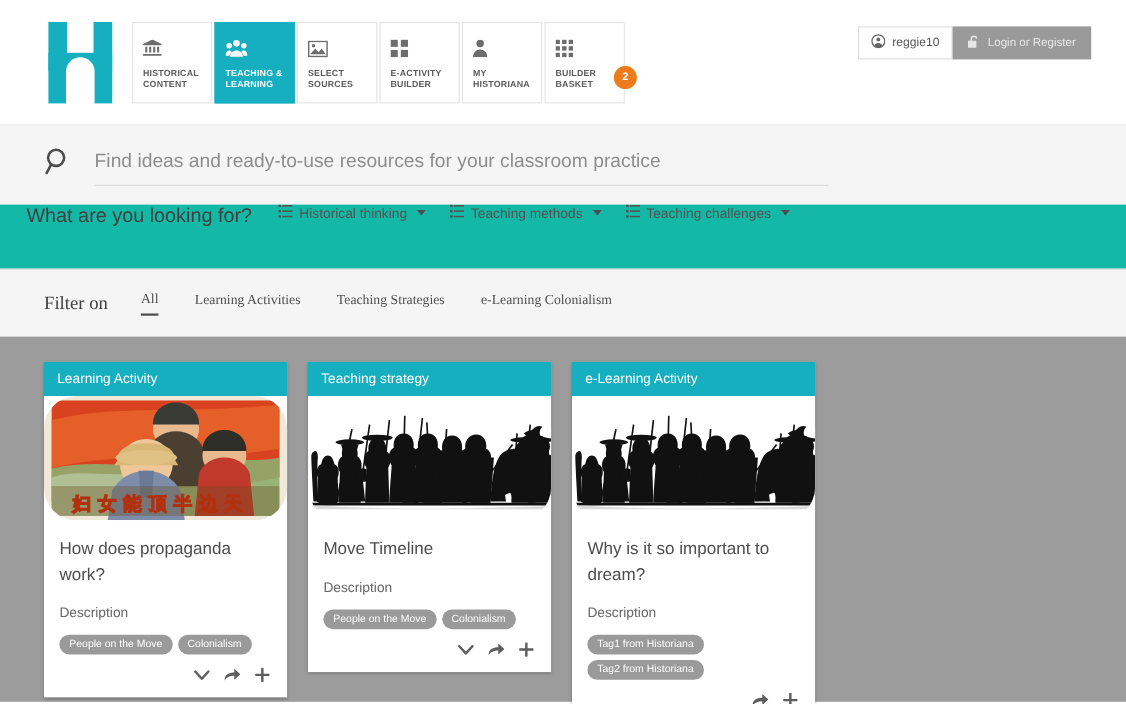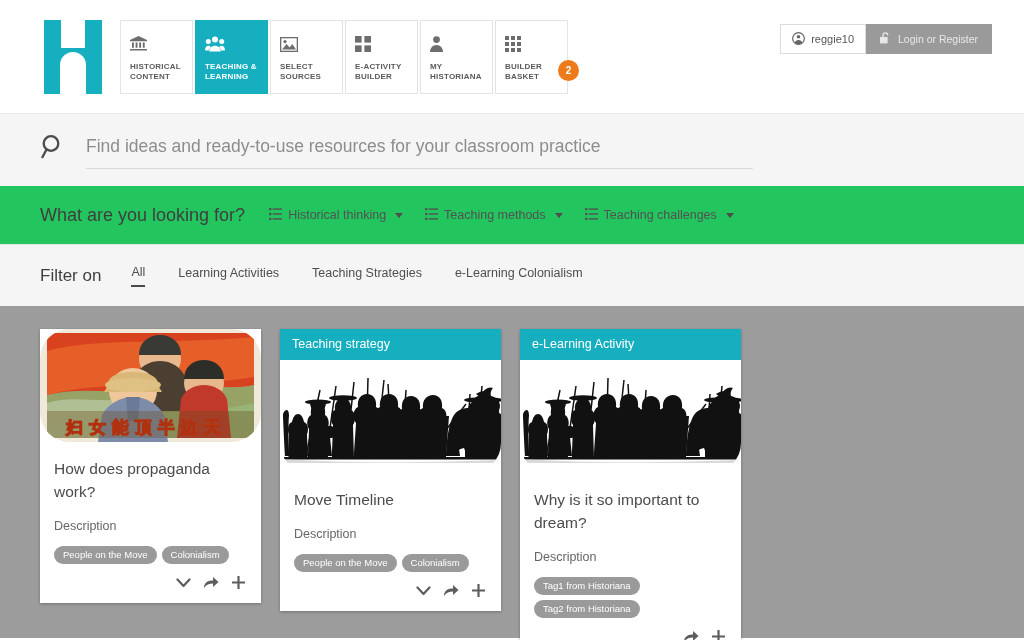--- a/index.html
+++ b/index.html
@@ -111,23 +111,23 @@
     font-size: 17.5px;
     color: #8d8d8d;
     padding: 4px 0 11px 0;
     outline: none;
   }
   .searchfield::placeholder { color: #8d8d8d; }
 
   
   .lookrow {
     height: 59px;
-    background: #22c55e;
-    display: flex; align-items: center;
-    padding-left: 40px;
+    background: #14b8a6;
+    display: flex; align-items: flex-start;
+    padding-left: 24px;
     border-bottom: 1px solid #e4e4e4;
   }
   .looktitle { font-size: 18px; color: #3f3f3f; margin-right: 24px; }
   .dropitem {
     display: flex; align-items: center;
     gap: 6px;
     font-size: 12.5px;
     color: #525252;
     margin-right: 22px;
     cursor: pointer;
@@ -139,20 +139,21 @@
     border-top: 5.5px solid #4d4d4d;
     margin-left: 3px;
   }
 
   
   .filterrow {
     height: 61px;
     background: #f5f5f5;
     display: flex; align-items: center;
     padding-left: 40px;
+    font-family: Liberation Serif, serif;
   }
   .filtertitle { font-size: 17px; color: #3f3f3f; margin-right: 30px; }
   .filterlink {
     font-size: 12.5px;
     color: #4f4f4f;
     margin-right: 33px;
     padding-bottom: 6px;
     cursor: pointer;
   }
   .filterlink.active { border-bottom: 2px solid #4a4a4a; }
@@ -395,20 +396,21 @@
   <div class="filtertitle">Filter on</div>
   <div class="filterlink active">All</div>
   <div class="filterlink">Learning Activities</div>
   <div class="filterlink">Teaching Strategies</div>
   <div class="filterlink">e-Learning Colonialism</div>
 </div>
 
 <div class="content">
 
   <div class="card">
+    <div class="cardhead">Learning Activity</div>
     <div class="cardimg">
       <svg viewBox="0 0 221 113" preserveAspectRatio="none">
         <rect width="221" height="113" fill="#f0e8d8"></rect>
         <rect x="7" y="4" width="207" height="105" fill="#e8dcc4"></rect>
         <path d="M7 4h207v70c-60 14-140 6-207 22z" fill="#D9421F"></path>
         <path d="M7 22c50-14 120-6 207-14v40c-70 12-150 2-207 18z" fill="#E8632A" opacity=".85"></path>
         <path d="M7 66c40-10 80 2 120-6 35-7 60 2 87-4v53H7z" fill="#8fae6e" opacity=".9"></path>
         <path d="M7 74c25-8 50 0 75-4v39H7z" fill="#b7c7a0" opacity=".8"></path>
         <ellipse cx="120" cy="30" rx="21" ry="20" fill="#e8b98e"></ellipse>
         <path d="M99 26c0-13 10-20 21-20s21 7 21 20z" fill="#3a3a34"></path>

